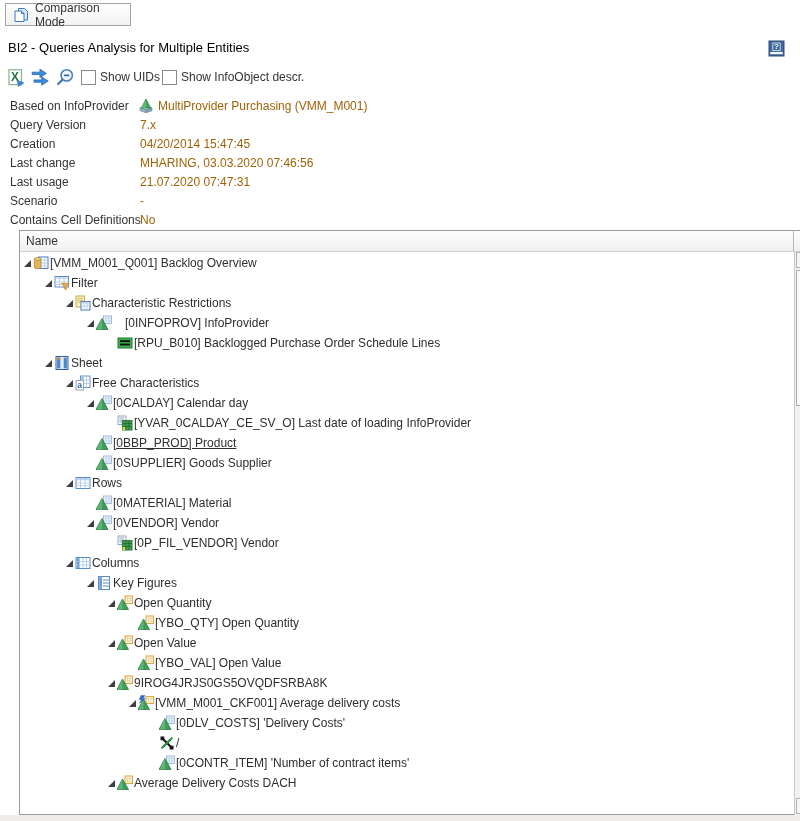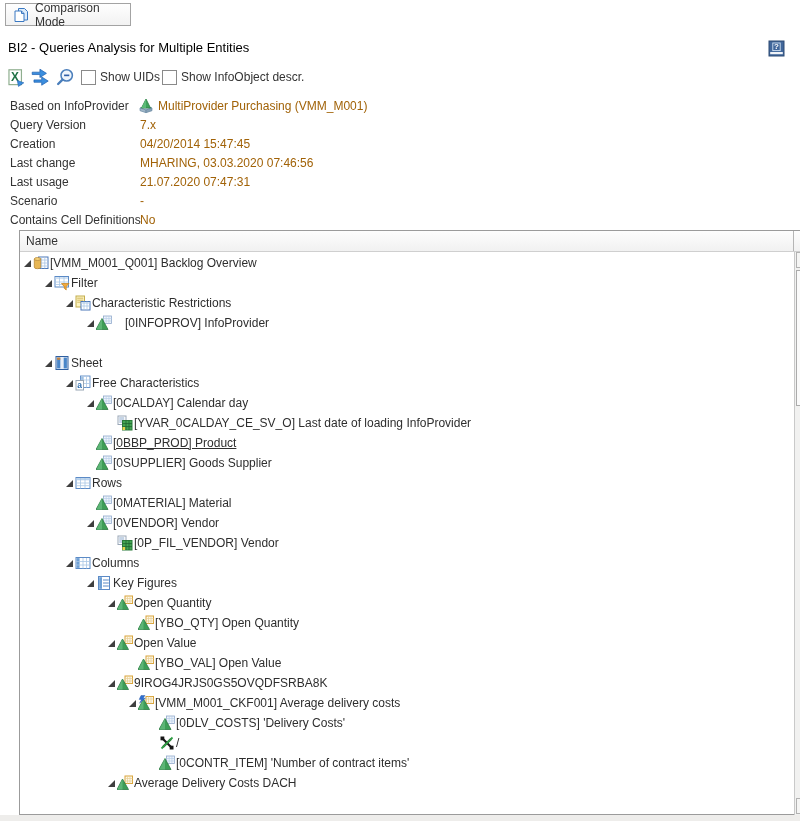--- a/index.html
+++ b/index.html
@@ -313,20 +313,26 @@
         </svg>
         <span class="tree-lbl" style="left: 72px;">Characteristic Restrictions</span>
       </div>
       <div class="tree-row" style="top: 61px;">
         <span class="arrow" style="left: 67px;"></span>
         <svg class="ic" viewBox="0 0 16 16" style="left: 76px;">
           <use href="#sym-characteristic" xlink:href="#sym-characteristic"></use>
         </svg>
         <span class="tree-lbl" style="left: 93px; margin-left: 12px;">[0INFOPROV] InfoProvider</span>
       </div>
+      <div class="tree-row" style="top: 81px;">
+        <svg class="ic" viewBox="0 0 16 16" style="left: 97px;">
+          <use href="#sym-restrvalue" xlink:href="#sym-restrvalue"></use>
+        </svg>
+        <span class="tree-lbl" style="left: 114px;">[RPU_B010] Backlogged Purchase Order Schedule Lines</span>
+      </div>
       <div class="tree-row" style="top: 101px;">
         <span class="arrow" style="left: 25px;"></span>
         <svg class="ic" viewBox="0 0 16 16" style="left: 34px;">
           <use href="#sym-sheet" xlink:href="#sym-sheet"></use>
         </svg>
         <span class="tree-lbl" style="left: 51px;">Sheet</span>
       </div>
       <div class="tree-row" style="top: 121px;">
         <span class="arrow" style="left: 46px;"></span>
         <svg class="ic" viewBox="0 0 16 16" style="left: 55px;">

